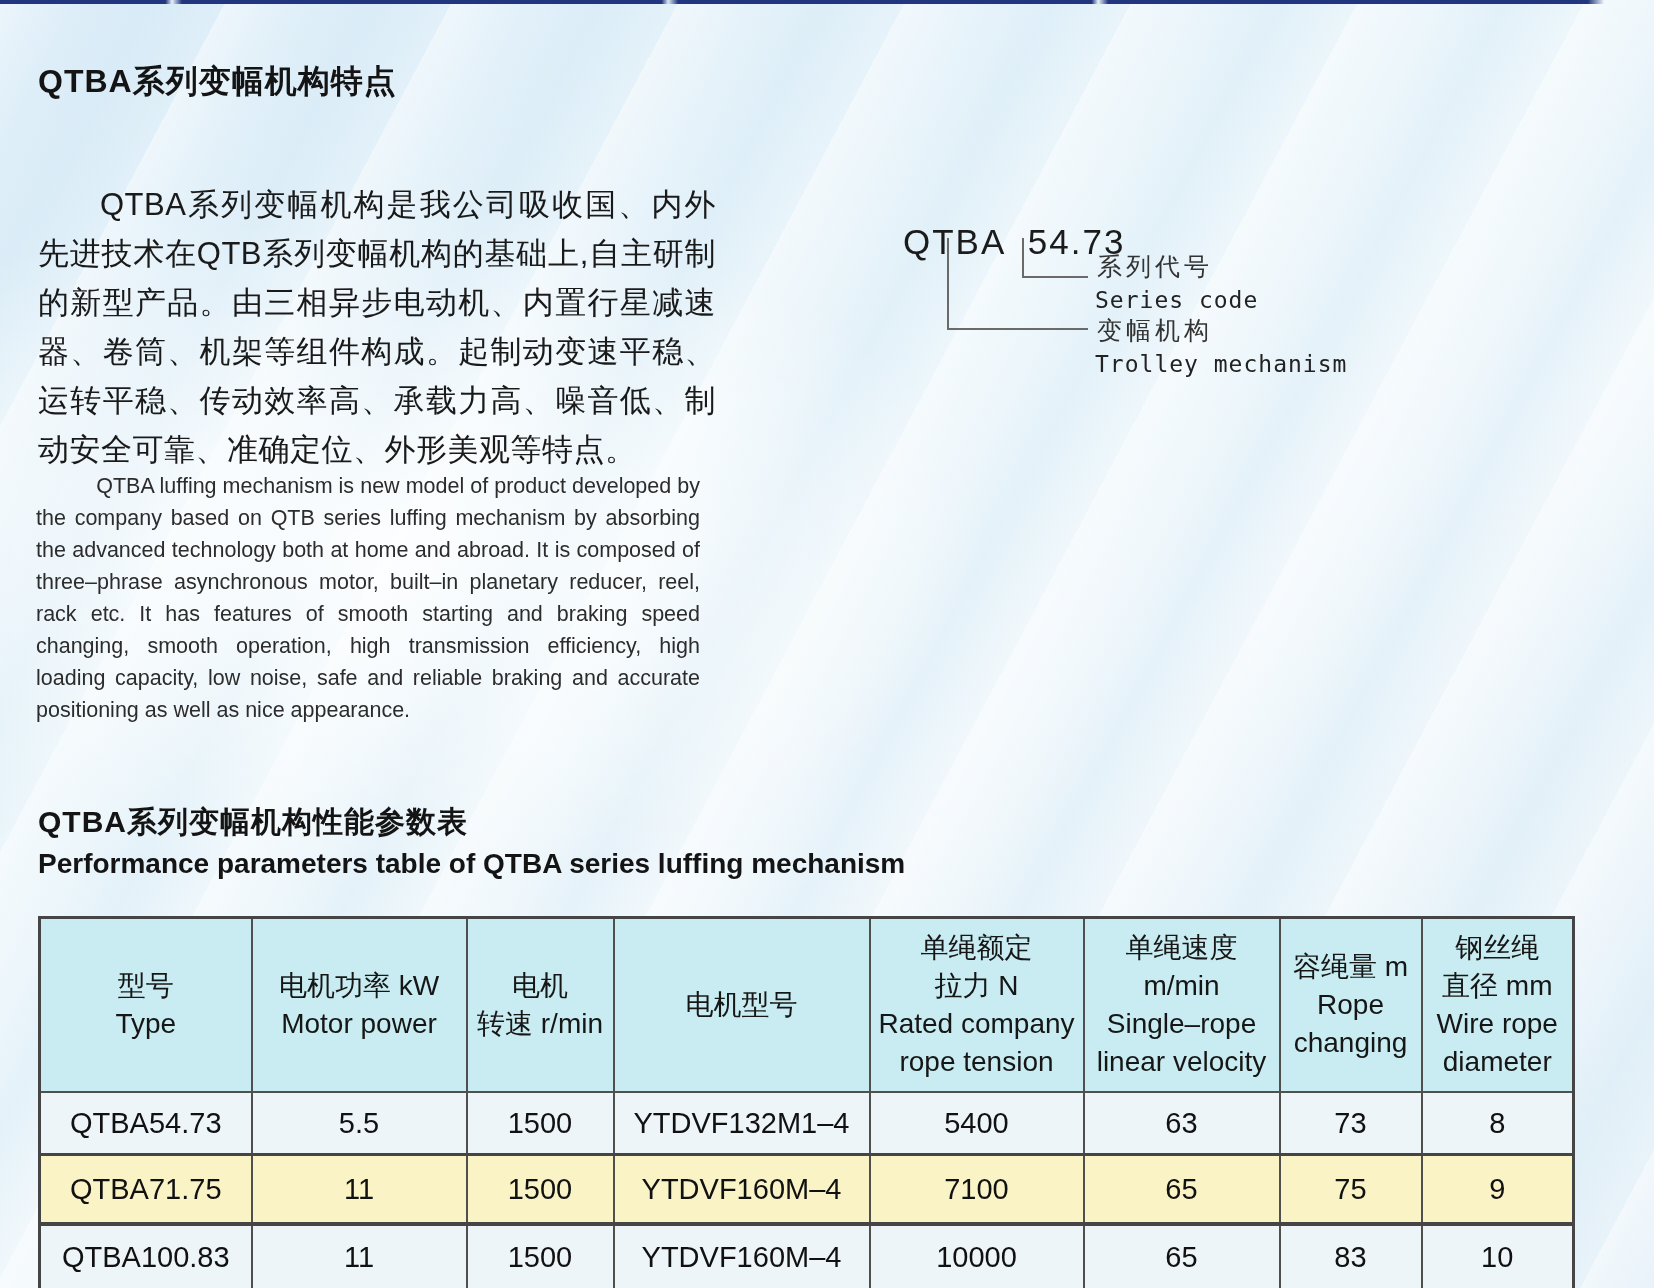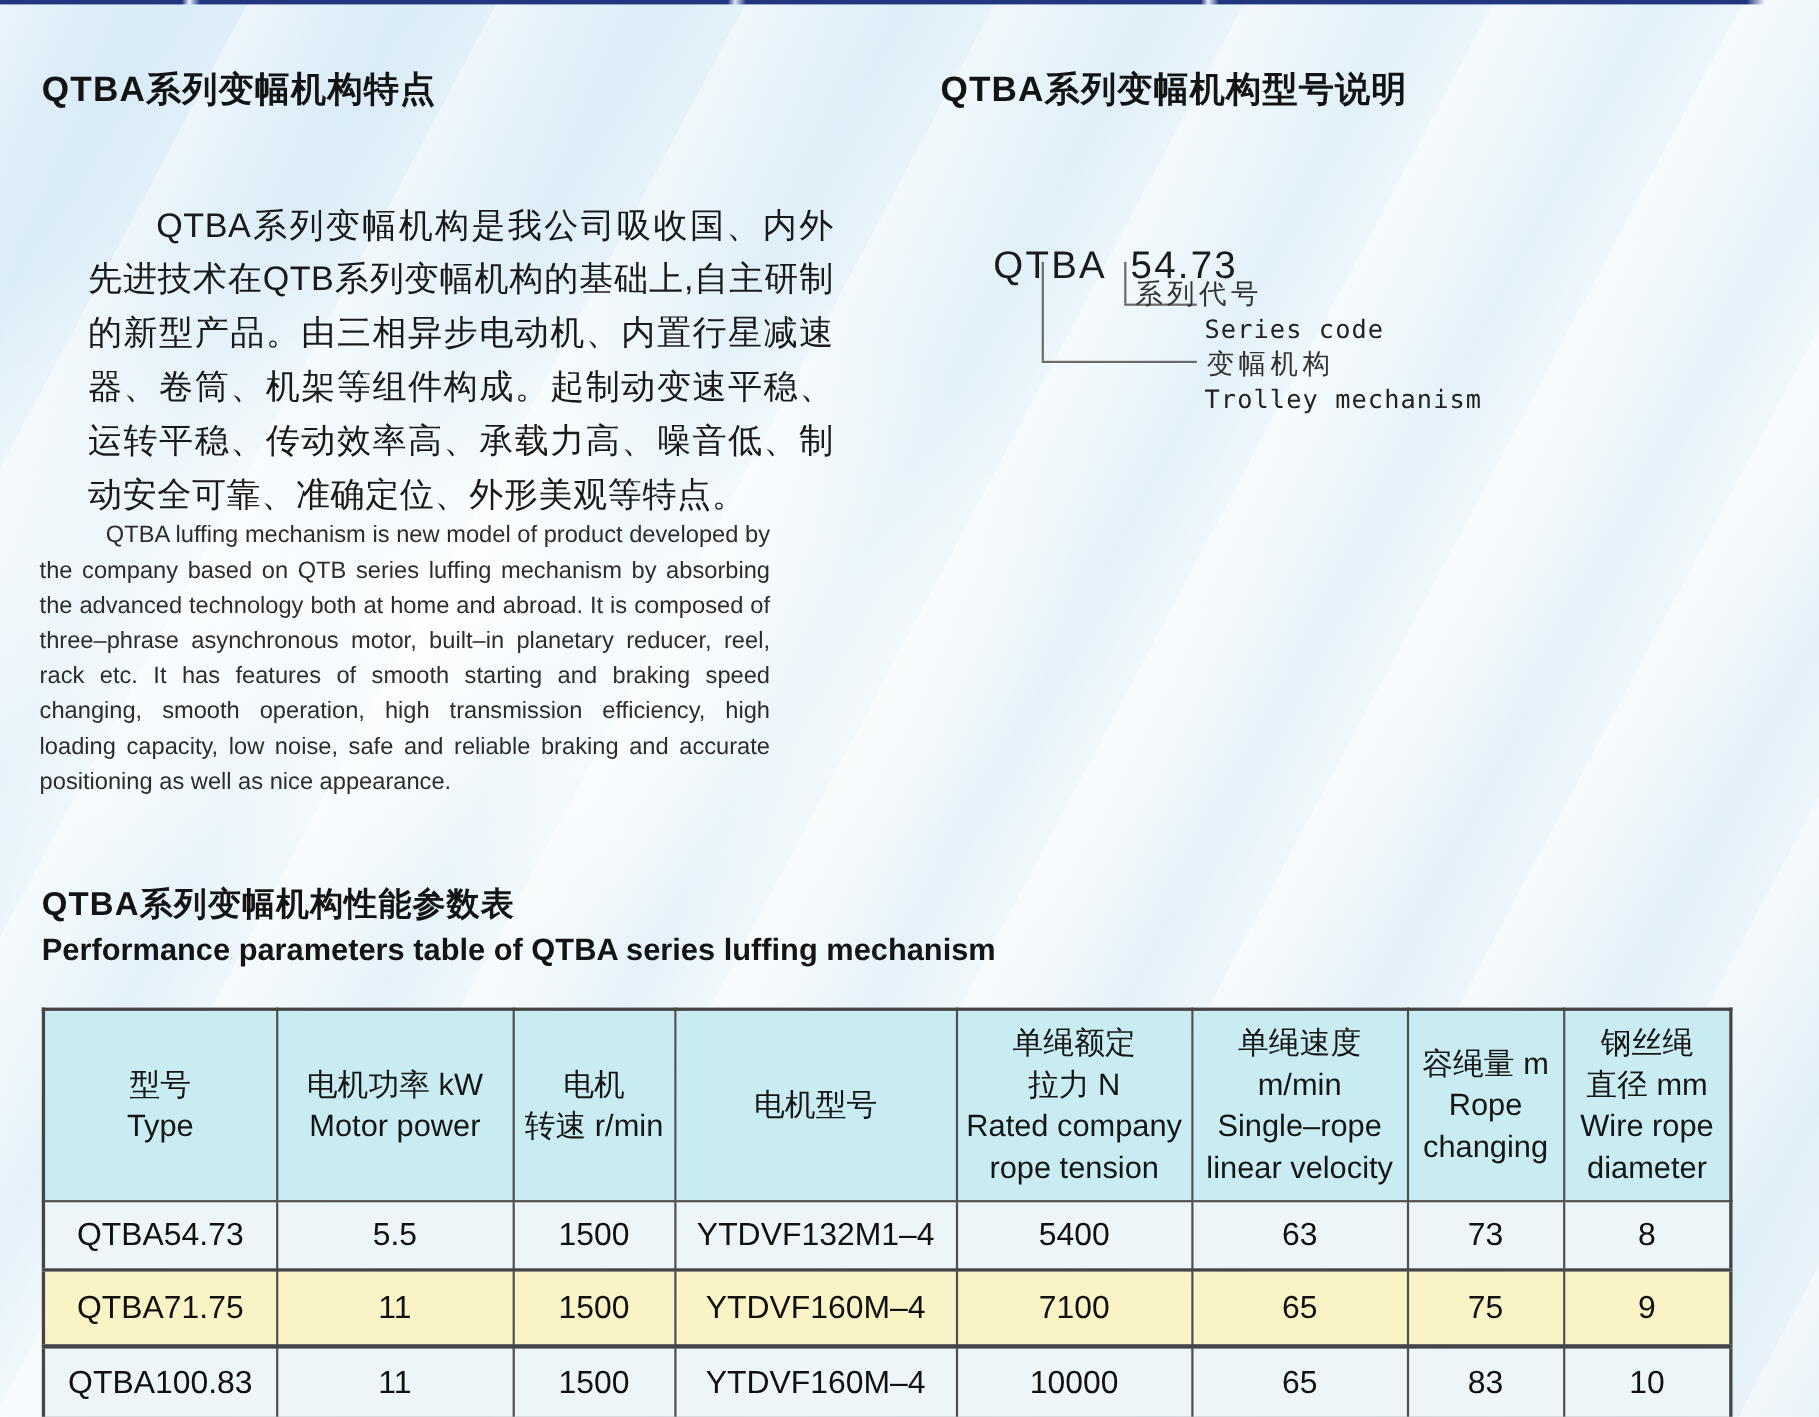--- a/index.html
+++ b/index.html
@@ -21,21 +21,21 @@
       #22367f 40%, #d8e9f4 40.4%, #22367f 41%,
       #22367f 66%, #e8f3fa 66.4%, #22367f 67%,
       #22367f 96%, rgba(232,243,250,0) 97%);
   }
   .abs { position:absolute; }
   .h-zh { font-size:32px; font-weight:bold; letter-spacing:1px; color:#141414; }
   .h-en { font-size:28px; font-weight:bold; color:#141414; }
   .para-zh {
     width:678px; font-size:31px; line-height:49px;
     text-align:justify; text-indent:2em; letter-spacing:0.5px;
-    color:#1a1a1a; font-weight:500;margin-left:42px;
+    color:#1a1a1a; font-weight:500;
   }
   .para-en {
     width:664px; font-size:21.5px; line-height:32px;
     text-align:justify; text-indent:2.8em; color:#2c2c2c;
   }
   .model-code { font-size:35px; letter-spacing:2px; color:#1b1b1b; white-space:pre;margin-top:34px; }
   .callout-vline { border-left:2px solid #6a6a6a; width:0; }
   .callout-hline { border-top:2px solid #6a6a6a; height:0; }
   .callout-zh { font-size:25px; color:#333; font-family:"DejaVu Serif", serif; letter-spacing:4px; }
   .callout-en { font-size:23px; color:#222; font-family:"DejaVu Sans Mono", monospace; letter-spacing:1px; }
@@ -68,27 +68,26 @@
 <body>
 
 <div class="page">
 
   <div class="top-strip"></div>
 
   <div class="abs h-zh" style="left:38px; top:60px;">QTBA系列变幅机构特点</div>
   <div class="abs para-zh" style="left:38px; top:180px;">QTBA系列变幅机构是我公司吸收国、内外先进技术在QTB系列变幅机构的基础上,自主研制的新型产品。由三相异步电动机、内置行星减速器、卷筒、机架等组件构成。起制动变速平稳、运转平稳、传动效率高、承载力高、噪音低、制动安全可靠、准确定位、外形美观等特点。</div>
   <div class="abs para-en" style="left:36px; top:470px;">QTBA luffing mechanism is new model of product developed by the company based on QTB series luffing mechanism by absorbing the advanced technology both at home and abroad. It is composed of three–phrase asynchronous motor, built–in planetary reducer, reel, rack etc. It has features of smooth starting and braking speed changing, smooth operation, high transmission efficiency, high loading capacity, low noise, safe and reliable braking and accurate positioning as well as nice appearance.</div>
 
-  <div class="abs h-zh" style="left:855px; top:60px;">QTBA系列变幅机构型号说明</div>
 
   <div class="abs model-code" style="left:903px; top:188px;">QTBA  54.73</div>
 
   <div class="abs callout-vline" style="left:1022px; top:238px; height:38px;"></div>
   <div class="abs callout-hline" style="left:1022px; top:276px; width:66px;"></div>
-  <div class="abs callout-zh" style="left:1032px; top:250px;">系列代号</div>
+  <div class="abs callout-zh" style="left:1097px; top:250px;">系列代号</div>
   <div class="abs callout-en" style="left:1095px; top:287px;">Series code</div>
 
   <div class="abs callout-vline" style="left:947px; top:238px; height:90px;"></div>
   <div class="abs callout-hline" style="left:947px; top:328px; width:141px;"></div>
   <div class="abs callout-zh" style="left:1097px; top:314px;">变幅机构</div>
   <div class="abs callout-en" style="left:1095px; top:351px;">Trolley mechanism</div>
 
   <div class="abs h-zh" style="left:38px; top:802px; font-size:30px;">QTBA系列变幅机构性能参数表</div>
   <div class="abs h-en" style="left:38px; top:848px;">Performance parameters table of QTBA series luffing mechanism</div>
 

